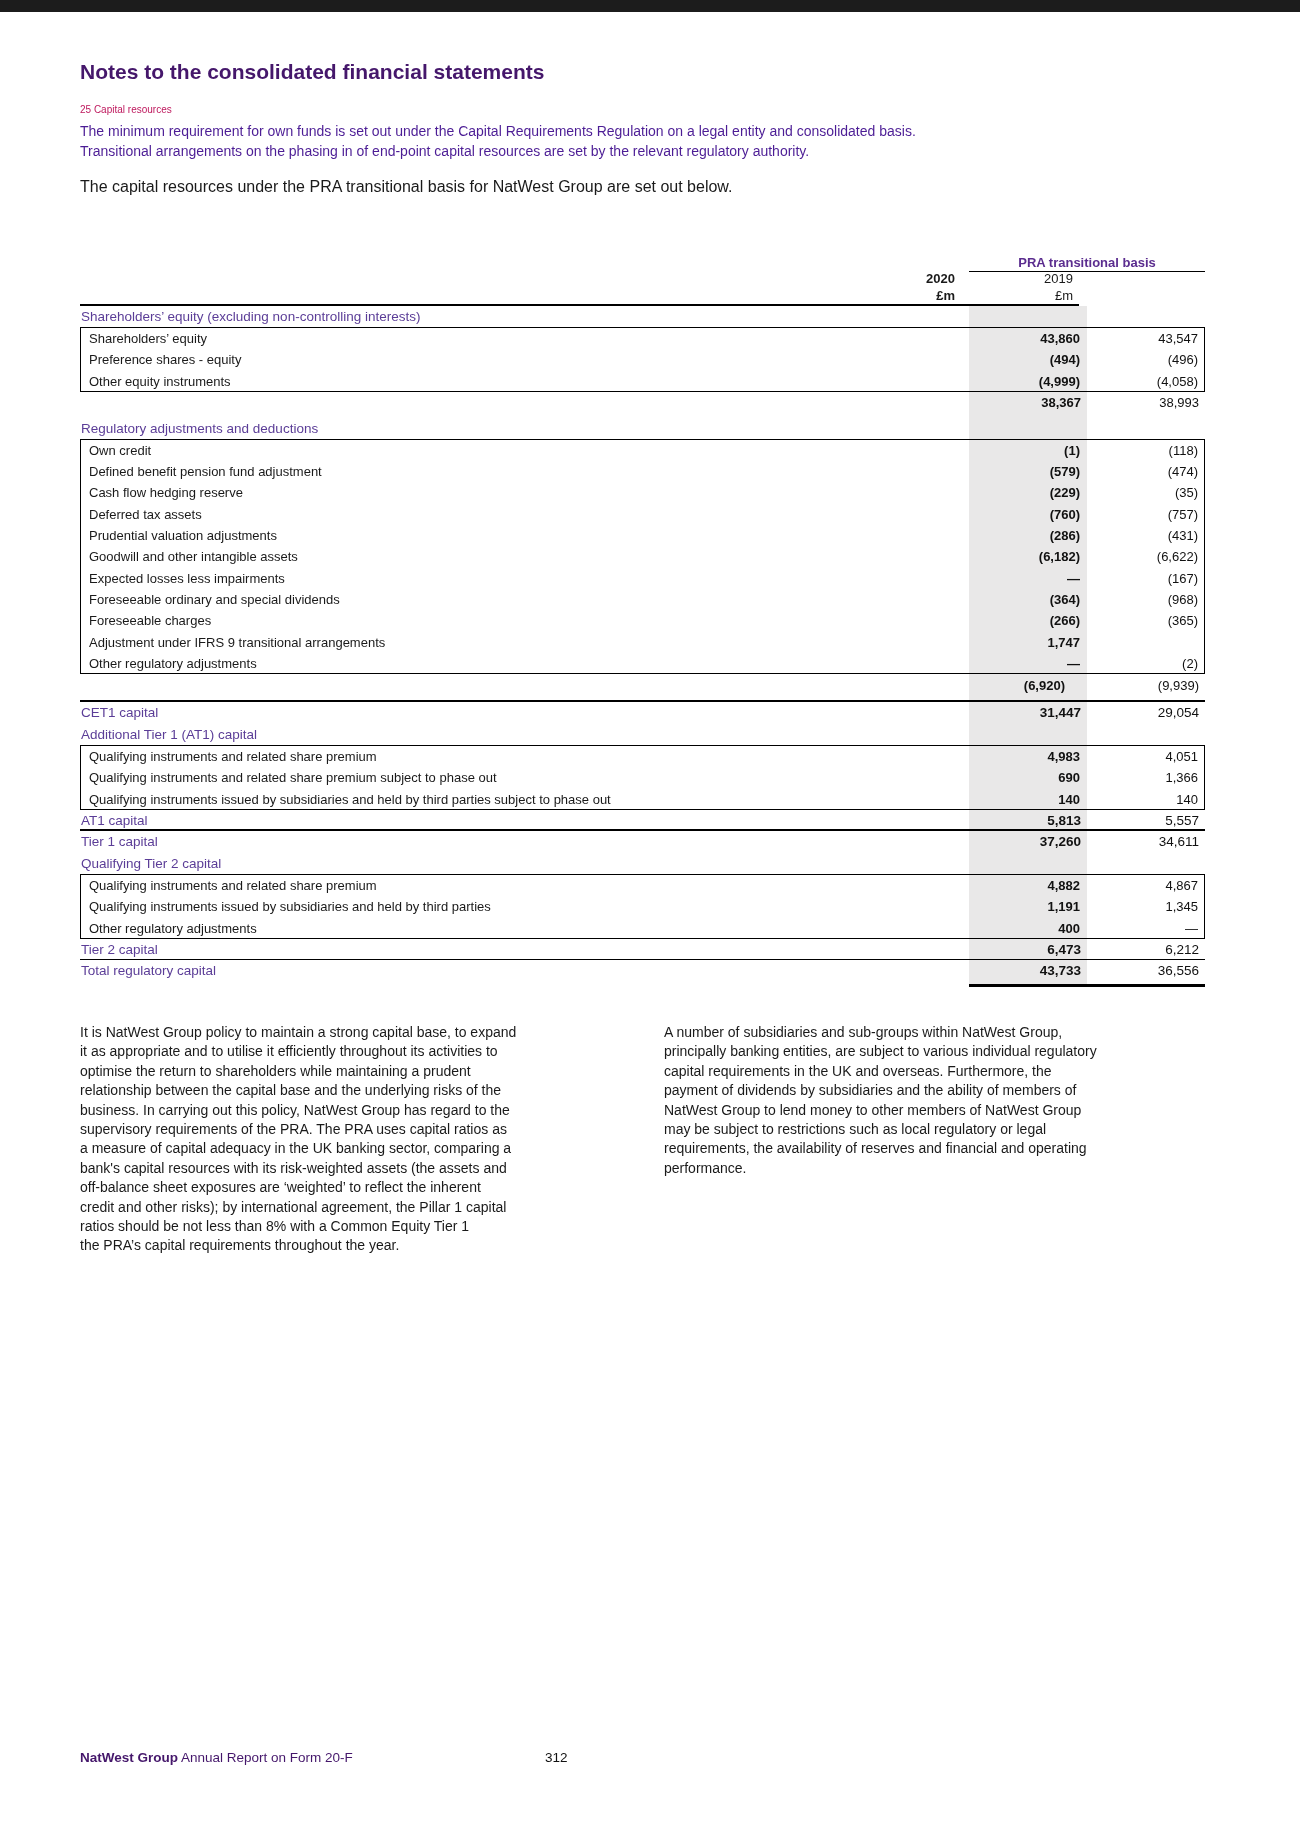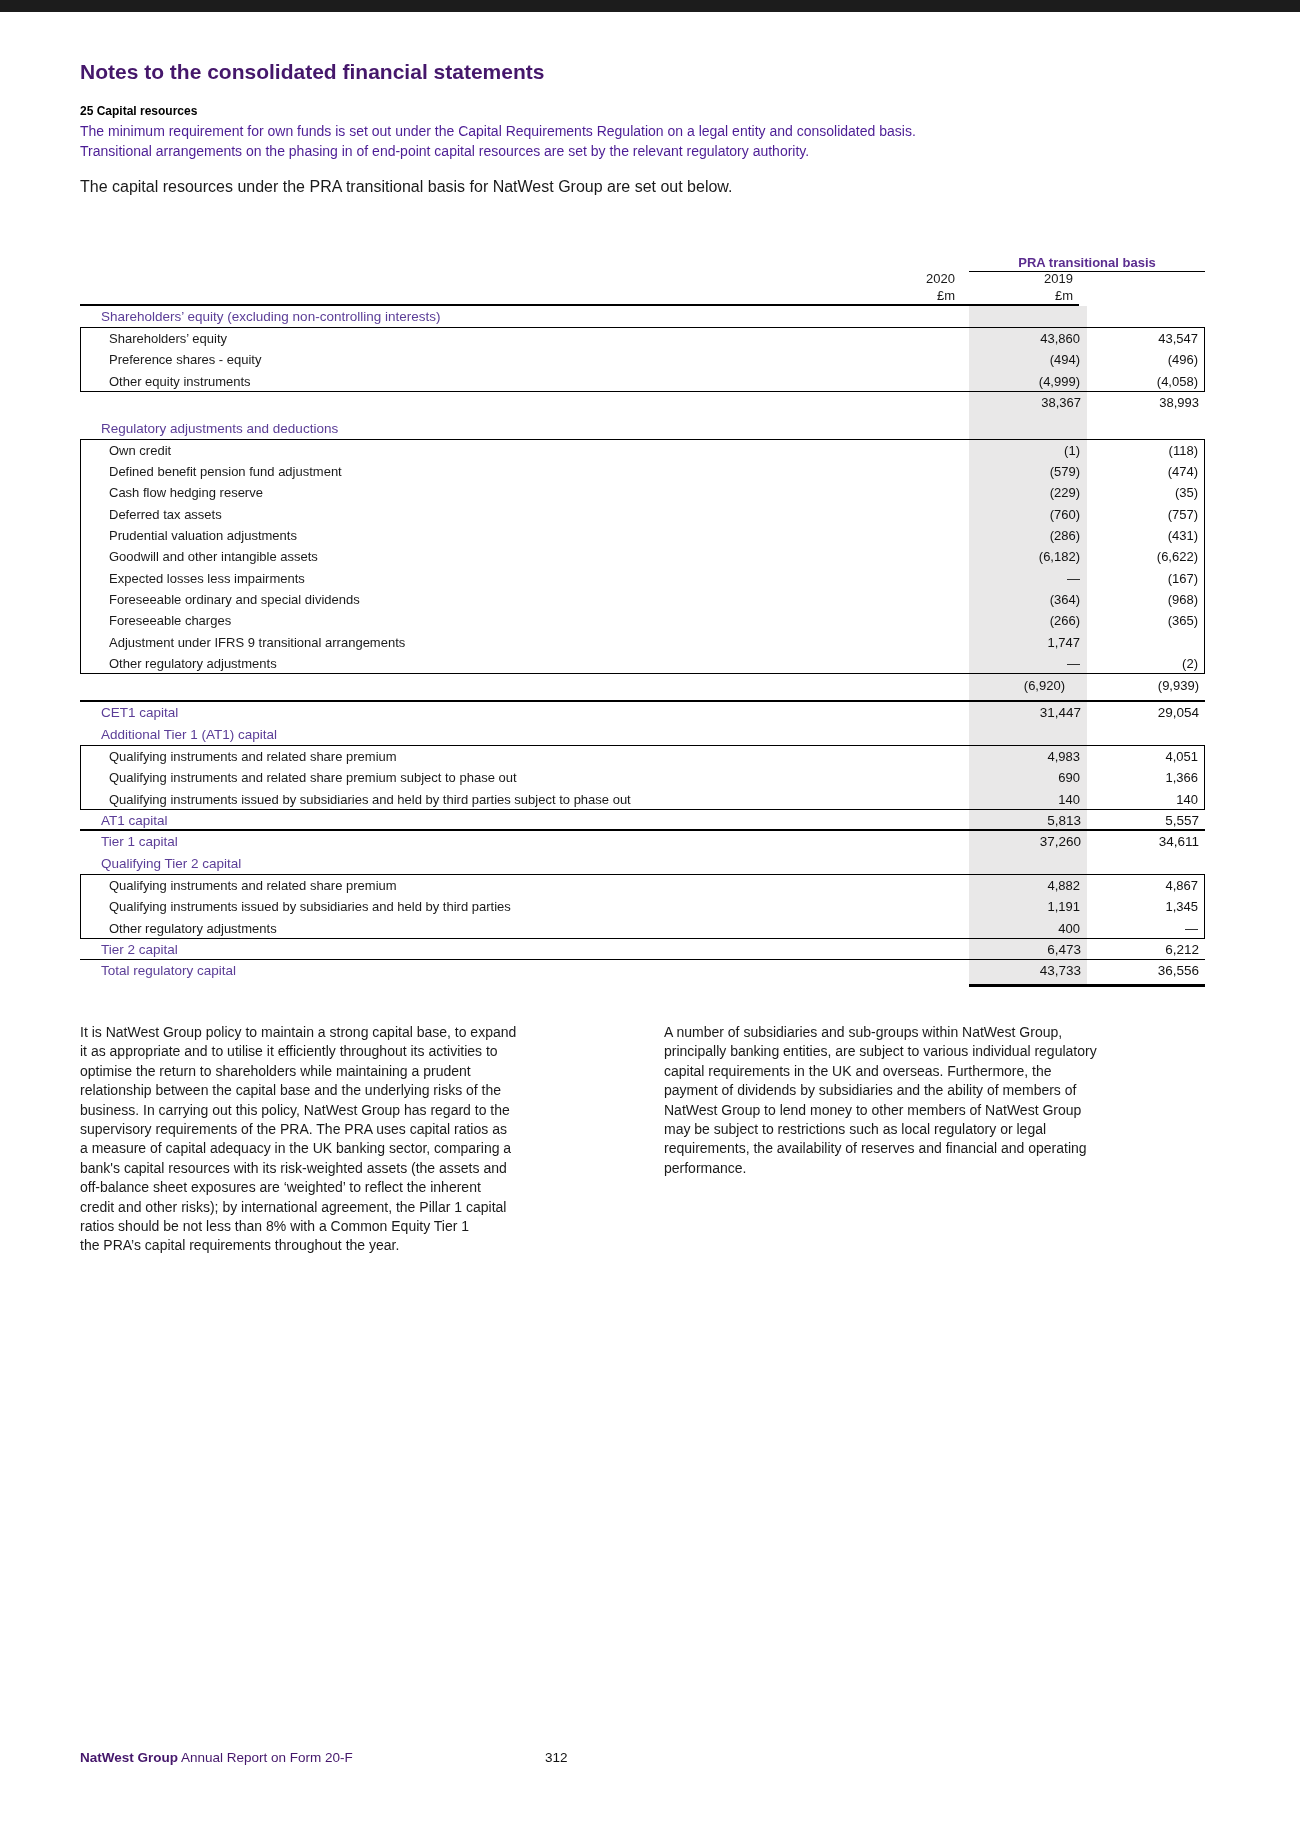--- a/index.html
+++ b/index.html
@@ -7,38 +7,38 @@
     width:1300px;height:1839px;position:relative;background:#ffffff;
     font-family:"Liberation Sans",sans-serif;color:#1a1a1a;
     -webkit-font-smoothing:antialiased;
   }
   .abs{position:absolute;}
   
   #topbar{position:absolute;top:0;left:0;width:1300px;height:12px;background:#1c1c1c;}
 
   
   #page-title{left:80px;top:60px;font-size:21px;font-weight:bold;color:#45176b;}
-  #note-heading{left:80px;top:104px;font-size:12px;font-weight:bold;color:#000000;}
+  #note-heading{left:80px;top:104px;font-size:10px;font-weight:normal;color:#be185d;}
   #intro{left:80px;top:121px;font-size:14px;line-height:20px;color:#4c1d95;}
   #table-lead{left:80px;top:178px;font-size:16px;color:#1a1a1a;}
 
   
   #captable{left:80px;top:255px;width:999px;font-size:13px;}
   #captable .ghead{height:15px;line-height:15px;}
   #captable .ghead-span{margin-left:889px;width:236px;border-bottom:1.5px solid #000;
       text-align:center;color:#5b2d8f;font-weight:bold;font-size:13px;box-sizing:border-box;height:17px;}
   .hrow{display:flex;line-height:17px;height:17px;}
   .hsp{flex:1;}
   #thead{border-bottom:2px solid #000;}
   .v{width:112px;padding-right:6px;text-align:right;flex:0 0 auto;}
-  .v2020{font-weight:normal;}
+  .v2020{font-weight:bold;}
   #rows{position:relative;}
   #shade{position:absolute;left:889px;top:0;bottom:0;width:118px;background:#e9e8e8;z-index:0;}
   .row{display:flex;position:relative;z-index:1;width:1125px;box-sizing:border-box;line-height:21.3px;height:21.3px;}
-  .row .lbl{flex:1;padding-left:8px;margin-left:20px;}
+  .row .lbl{flex:1;padding-left:8px;}
   .row.section{height:22px;line-height:21px;border-bottom:1.5px solid #000;color:#5b3d97;font-size:13.5px;}
   .row.section .lbl{padding-left:1px;}
   .row.data{border-left:1.5px solid #000;border-right:1.5px solid #000;}
   .row.data.box-last{border-bottom:1.5px solid #000;}
   .row.subtotal{height:26px;line-height:22px;}
   .row.subtotal.heavy{height:28px;line-height:23px;border-bottom:2px solid #000;gap:16px;}
   .row.total{height:22px;line-height:21px;color:#5b3d97;font-size:13.5px;}
   .row.total .lbl{padding-left:1px;}
   .row.total.rule-medium{height:21px;border-bottom:2px solid #000;}
   .row.total.rule-thin{height:21px;border-bottom:1.5px solid #000;}

